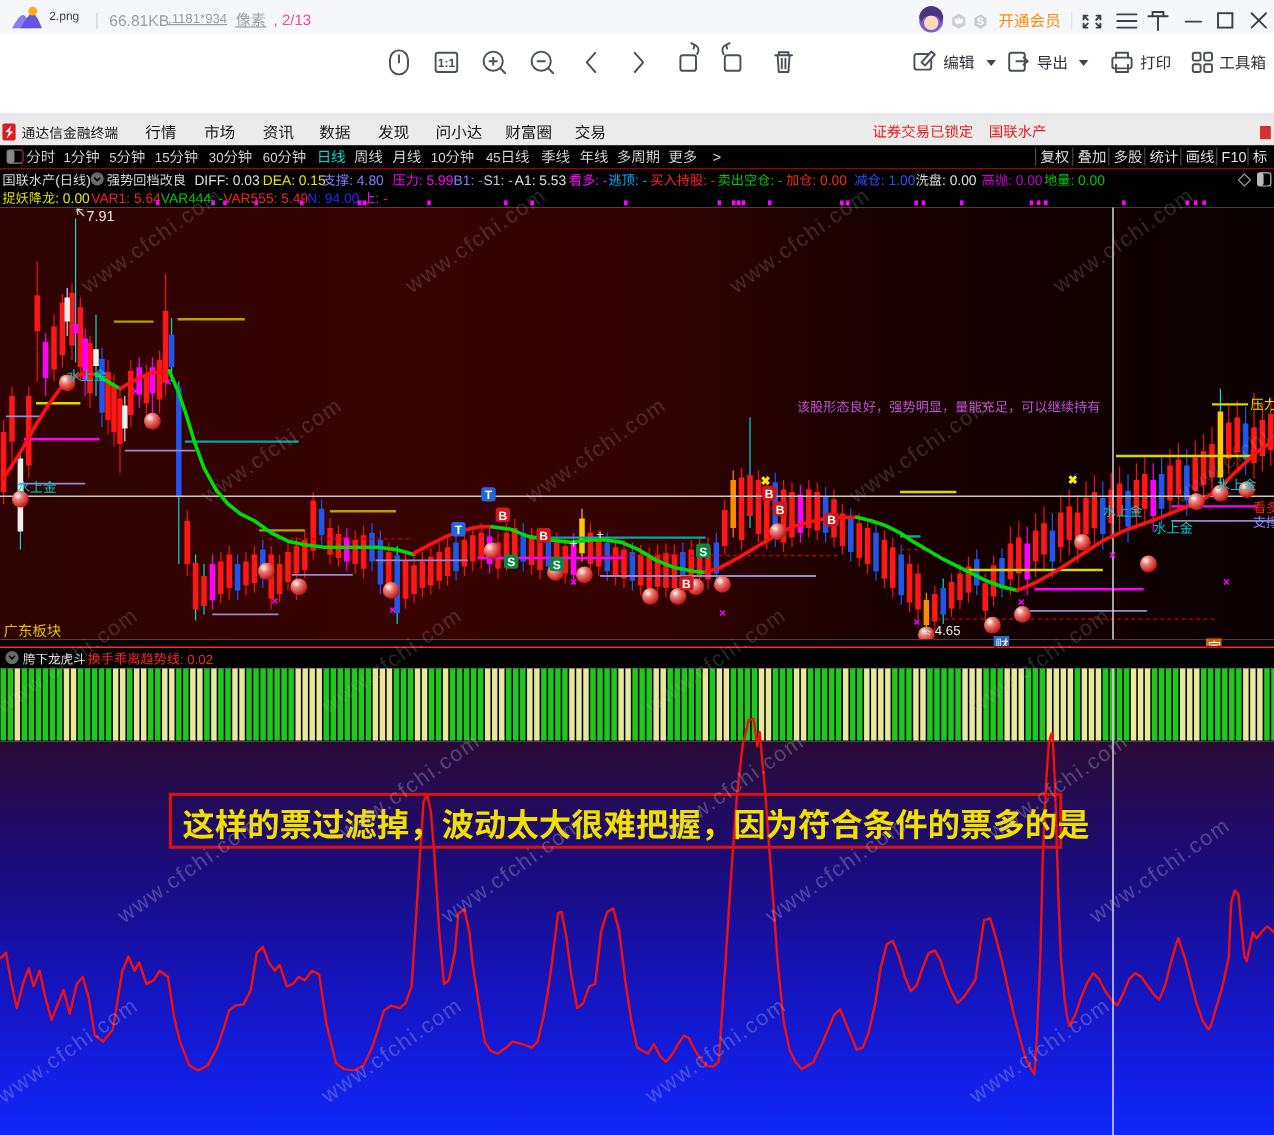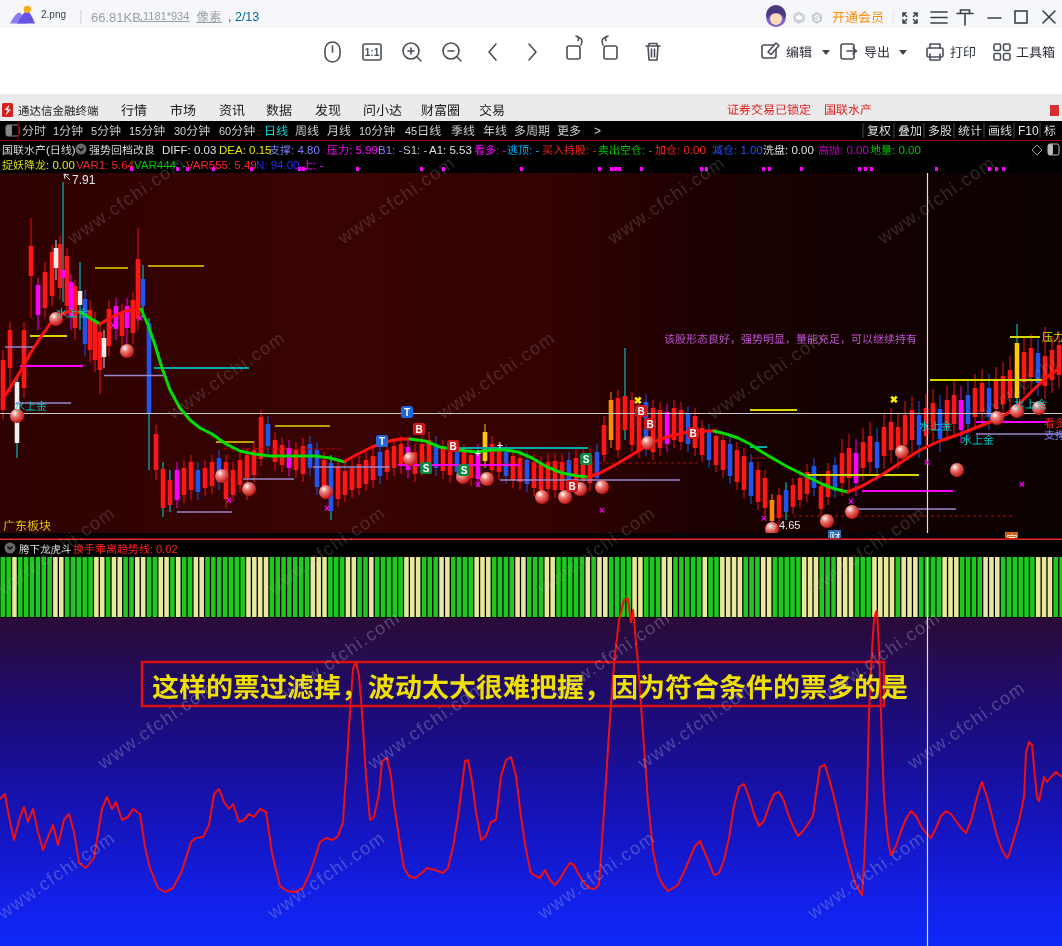--- a/index.html
+++ b/index.html
@@ -5,21 +5,21 @@
 .abs{position:absolute}
 </style></head>
 <body>
 <div class="abs" style="left:0;top:0;width:1062px;height:28px;background:#f6f7fa"></div>
 <div class="abs" style="left:0;top:94px;width:1062px;height:6px;background:#e9eaee"></div>
 <div class="abs" style="left:41px;top:9px;font-size:10px;color:#3a3f4a">2.png</div>
 <div class="abs" style="left:79px;top:8px;font-size:14px;color:#d4d6da">|</div>
 <div class="abs" style="left:91px;top:10px;font-size:13px;color:#9a9da6;">66.81KB</div>
 <div class="abs" style="left:140px;top:10px;font-size:11px;color:#9a9da6"><span style="text-decoration:underline">,1181*934</span></div>
 <div class="abs" style="left:196px;top:21.5px;width:26px;height:1px;background:#9a9da6"></div>
-<div class="abs" style="left:228px;top:10px;font-size:12.5px;color:#0369a1">, 2/13</div>
+<div class="abs" style="left:228px;top:10px;font-size:12.5px;color:#ec4899">, 2/13</div>
 <div class="abs" style="left:779px;top:44px;font-size:13px;color:#2a2e36">&nbsp;</div>
 <svg width="1062" height="100" viewBox="0 0 1062 100" style="position:absolute;left:0;top:0" font-family="&quot;Liberation Sans&quot;,sans-serif">
     <path d="M10 23.5 Q16 12.5 19 12.5 Q22 12.5 27 23.5 Z" fill="#8a7cf2"></path>
     <path d="M17 23.5 Q24 11 27 11 Q30 11 35 23.5 Z" fill="#6653e6"></path>
     <circle cx="27.3" cy="9.3" r="3.6" fill="#ffac12"></circle>
     <g stroke="#4a4f58" stroke-width="1.6" fill="none" stroke-linecap="round" stroke-linejoin="round">
       <rect x="325" y="42" width="15" height="20" rx="7.5"></rect>
       <line x1="332.5" y1="46" x2="332.5" y2="52"></line>
     </g>
     <g stroke="#4a4f58" stroke-width="1.6" fill="none" stroke-linecap="round" stroke-linejoin="round">

